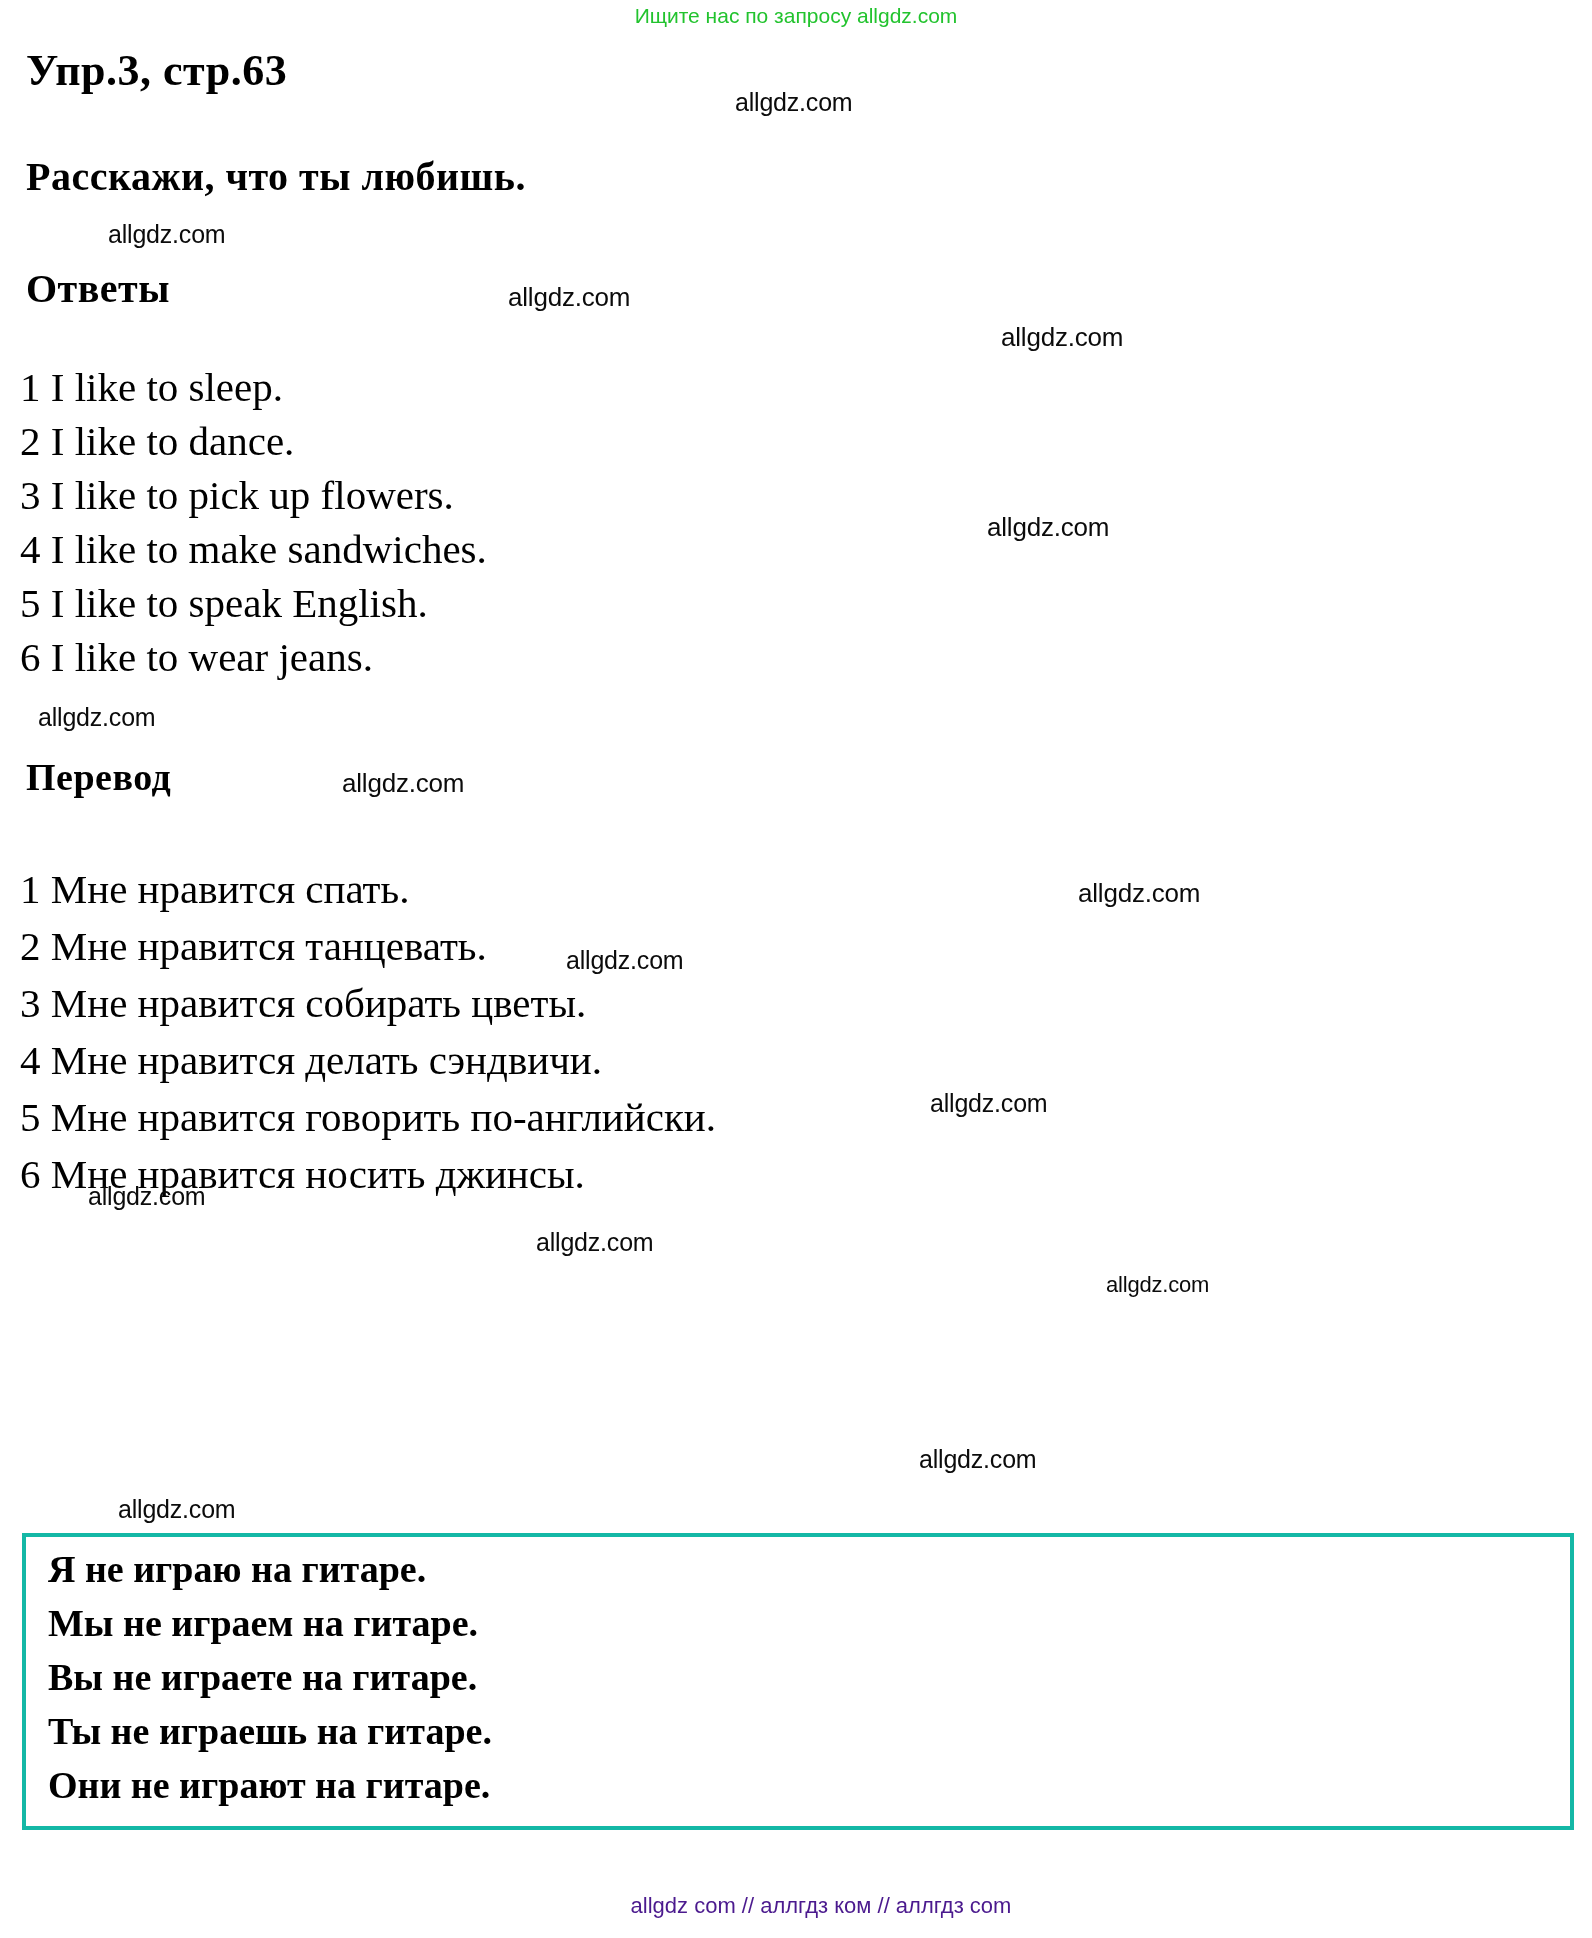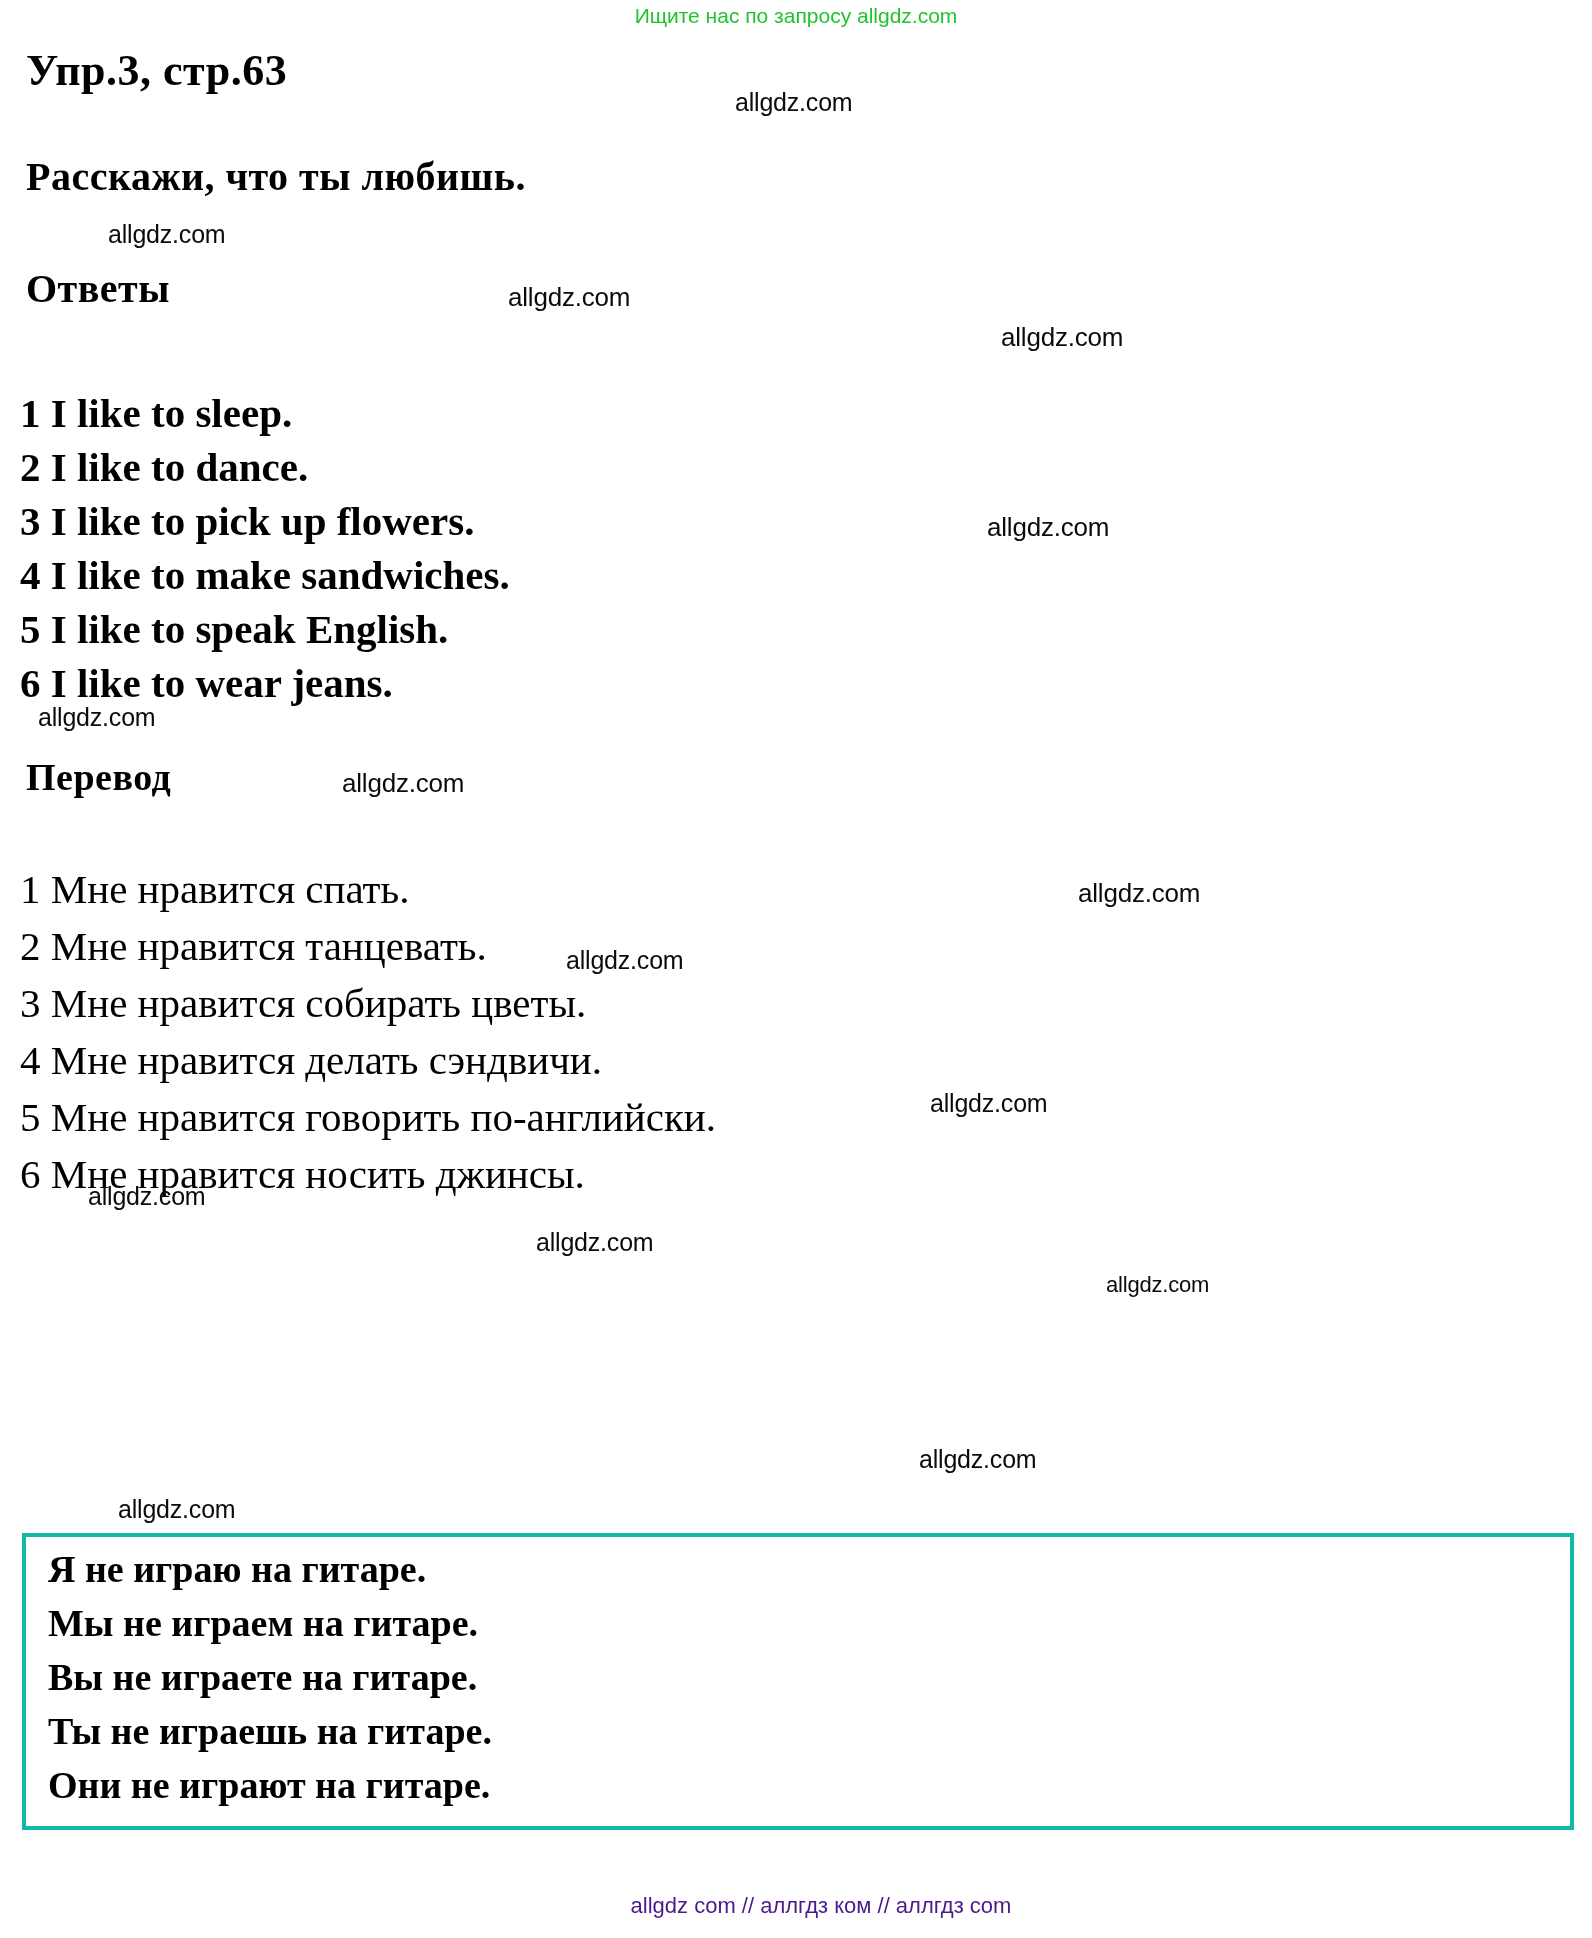--- a/index.html
+++ b/index.html
@@ -61,21 +61,21 @@
     position: absolute;
     left: 20px;
   }
   .line {
     font-family: "Liberation Serif", serif;
     font-size: 41px;
     line-height: 54px;
     white-space: nowrap;
     color: #000;
   }
-  #answers-list { top: 386px; font-weight: bold; }
+  #answers-list { top: 360px; }
   #transl-list  { top: 861px; }
   #transl-list .line { line-height: 57px; }
 
   
   .box {
     position: absolute;
     left: 22px;
     top: 1533px;
     width: 1552px;
     height: 297px;

